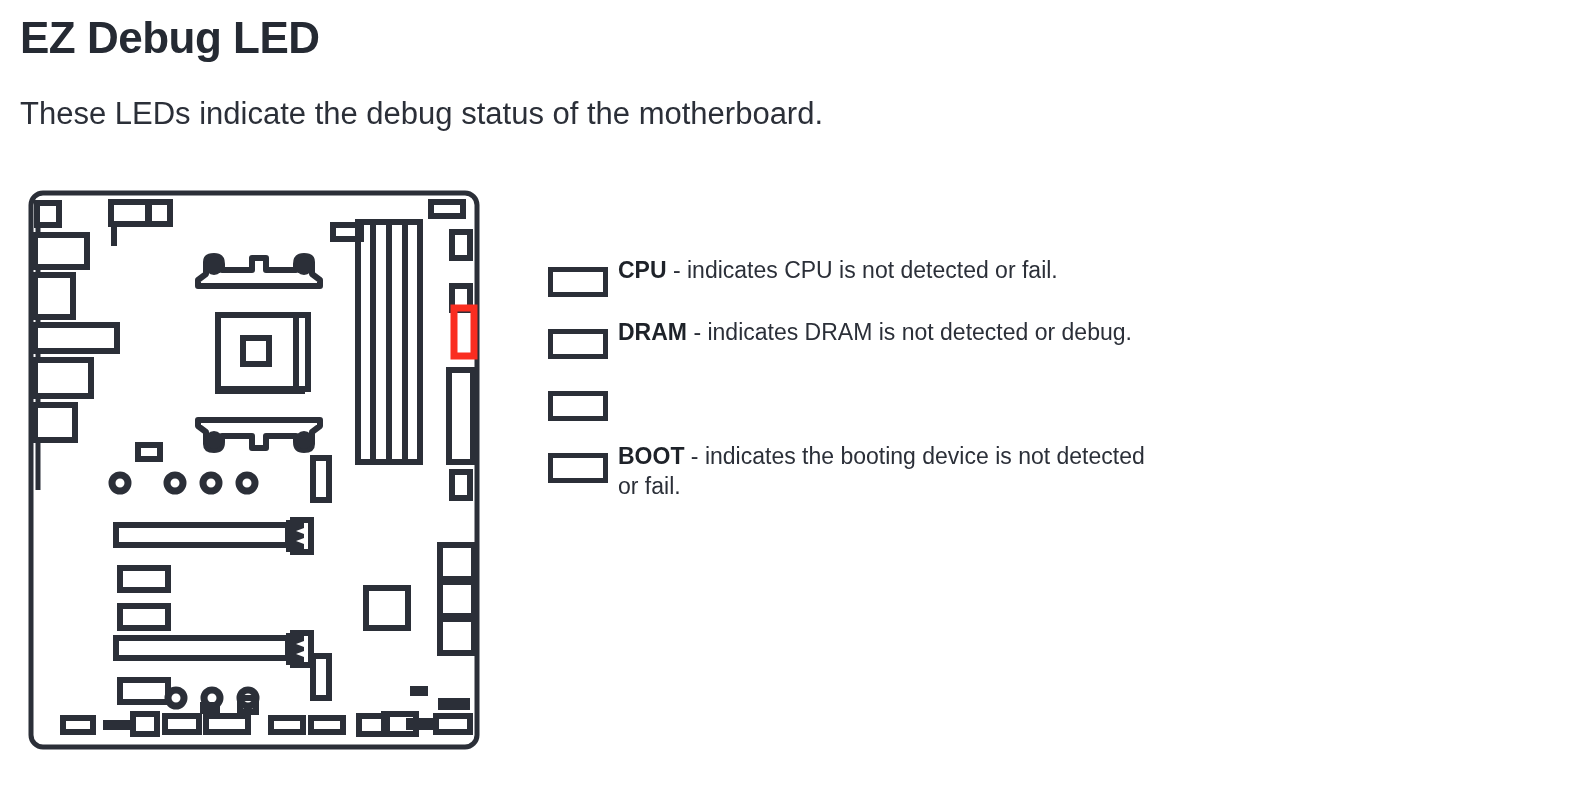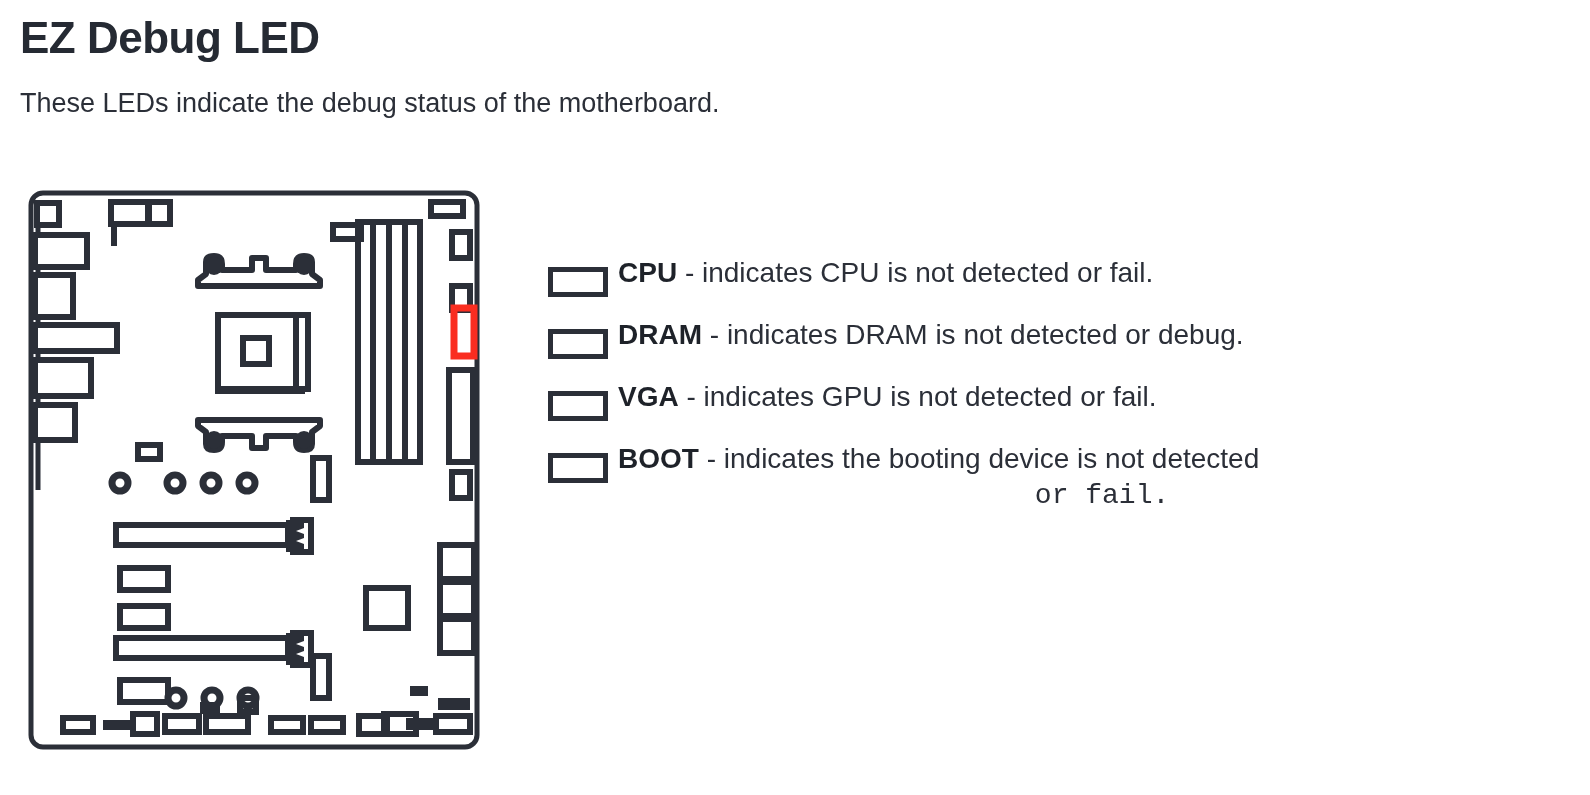--- a/index.html
+++ b/index.html
@@ -27,22 +27,22 @@
     font-size: 44px;
     font-weight: bold;
     letter-spacing: -0.5px;
     color: #252a33;
     line-height: 1.1;
     white-space: nowrap;
   }
   #subheading {
     position: absolute;
     left: 20px;
-    top: 88px;
-    font-size: 27px;
+    top: 96px;
+    font-size: 31px;
     font-weight: normal;
     color: #2b2f38;
     line-height: 1.15;
     white-space: nowrap;
   }
 
   
   #board-wrap {
     position: absolute;
     left: 28px;
@@ -70,36 +70,35 @@
     flex: 0 0 auto;
     width: 50px;
     height: 20px;
     border: 5px solid #2b2f38;
     background: #ffffff;
     margin-top: 12px;
     margin-right: 10px;
     box-sizing: content-box;
   }
   .legend-text {
-    font-size: 28px;
+    font-size: 23px;
     line-height: 1.32;
     color: #2b2f38;
   }
   .legend-text .lbl {
     font-weight: bold;
     color: #1e2229;
   }
   .legend-text .dsc {
     font-weight: normal;
   }
   .legend-wrap2 {
     display: block;
-    text-align: right;
+    text-align: left;
     padding-right: 90px;
-    font-family: Liberation Mono, monospace;
   }
 </style>
 </head>
 <body>
 
 <div id="page">
 
   <div id="heading">EZ Debug LED</div>
   <div id="subheading">These LEDs indicate the debug status of the motherboard.</div>
 
@@ -239,21 +238,20 @@
       <span class="legend-text"><span class="lbl">CPU</span><span class="dsc"> - indicates CPU is not detected or fail.</span></span>
     </div>
 
     <div class="legend-row">
       <span class="led-box"></span>
       <span class="legend-text"><span class="lbl">DRAM</span><span class="dsc"> - indicates DRAM is not detected or debug.</span></span>
     </div>
 
     <div class="legend-row">
       <span class="led-box"></span>
-      <span class="legend-text"><span class="lbl">VGA</span><span class="dsc"> - indicates GPU is not detected or fail.</span></span>
     </div>
 
     <div class="legend-row">
       <span class="led-box"></span>
       <span class="legend-text"><span class="lbl">BOOT</span><span class="dsc"> - indicates the booting device is not detected</span><span class="legend-wrap2 dsc">or fail.</span></span>
     </div>
 
   </div>
 
 </div>

